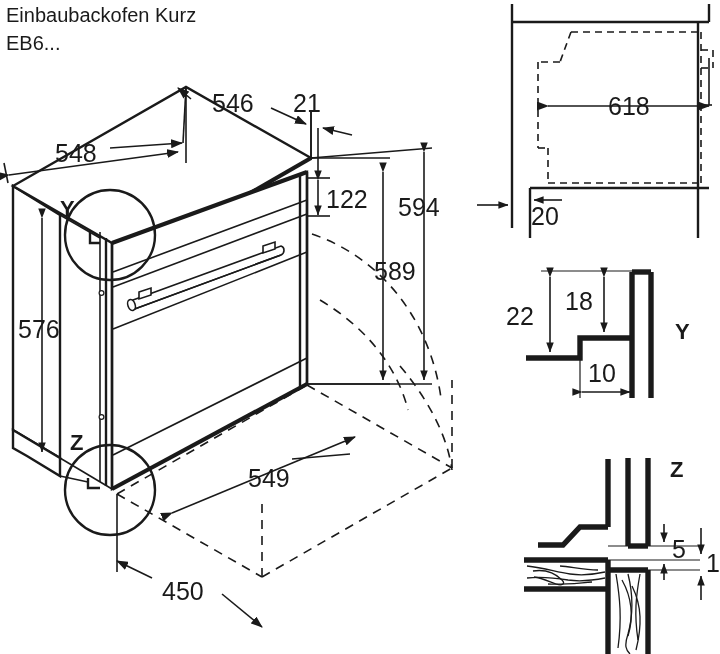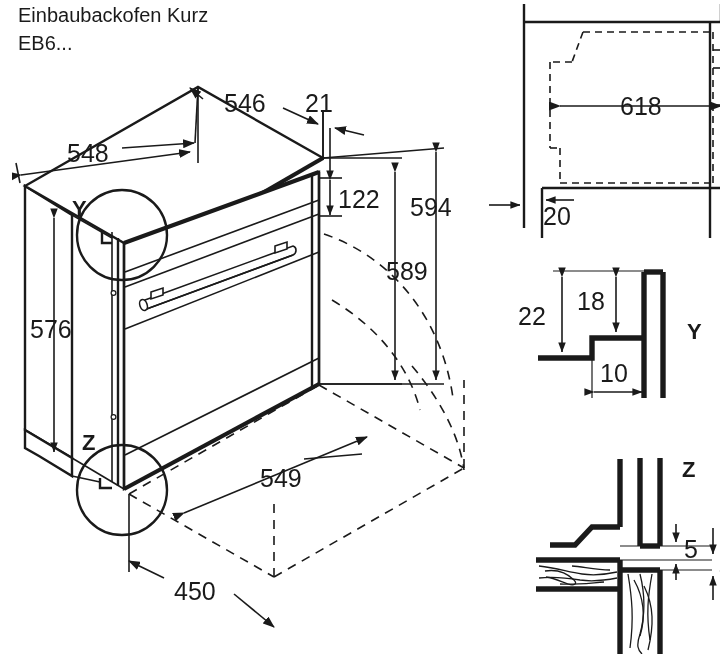--- a/index.html
+++ b/index.html
@@ -9,21 +9,21 @@
   }
   body {
     width: 720px;
     height: 654px;
     position: relative;
     font-family: "Liberation Sans", sans-serif;
     overflow: hidden;
   }
   #drawing-root {
     position: absolute;
-    left: 12px;
+    left: 0;
     top: 0;
     width: 618px;
     height: 654px;
   }
   svg { display: block; }
   text {
     font-family: "Liberation Sans", sans-serif;
     fill: #1a1a1a;
   }
   .title-text { font-size: 20px; }

